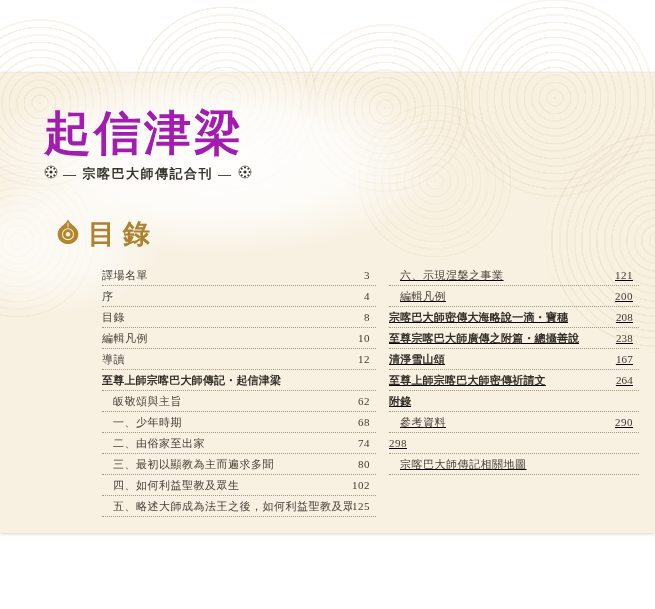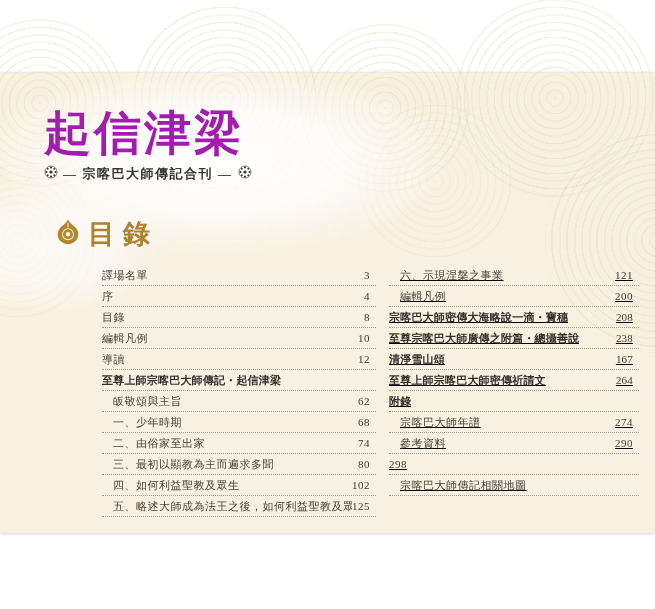--- a/index.html
+++ b/index.html
@@ -212,24 +212,20 @@
         </div>
         <div class="toc-row bold">
           <span class="toc-label">至尊上師宗喀巴大師密傳祈請文</span>
           <span class="toc-page">264</span>
         </div>
         <div class="toc-row bold">
           <span class="toc-label">附錄</span>
           <span class="toc-page"></span>
         </div>
         <div class="toc-row indent">
-          <span class="toc-label">宗喀巴大師年譜</span>
-          <span class="toc-page">274</span>
-        </div>
-        <div class="toc-row indent">
           <span class="toc-label">參考資料</span>
           <span class="toc-page">290</span>
         </div>
         <div class="toc-row indent">
           <span class="toc-page">298</span>
         </div>
         <div class="toc-row indent">
           <span class="toc-label">宗喀巴大師傳記相關地圖</span>
           <span class="toc-page"></span>
         </div>

